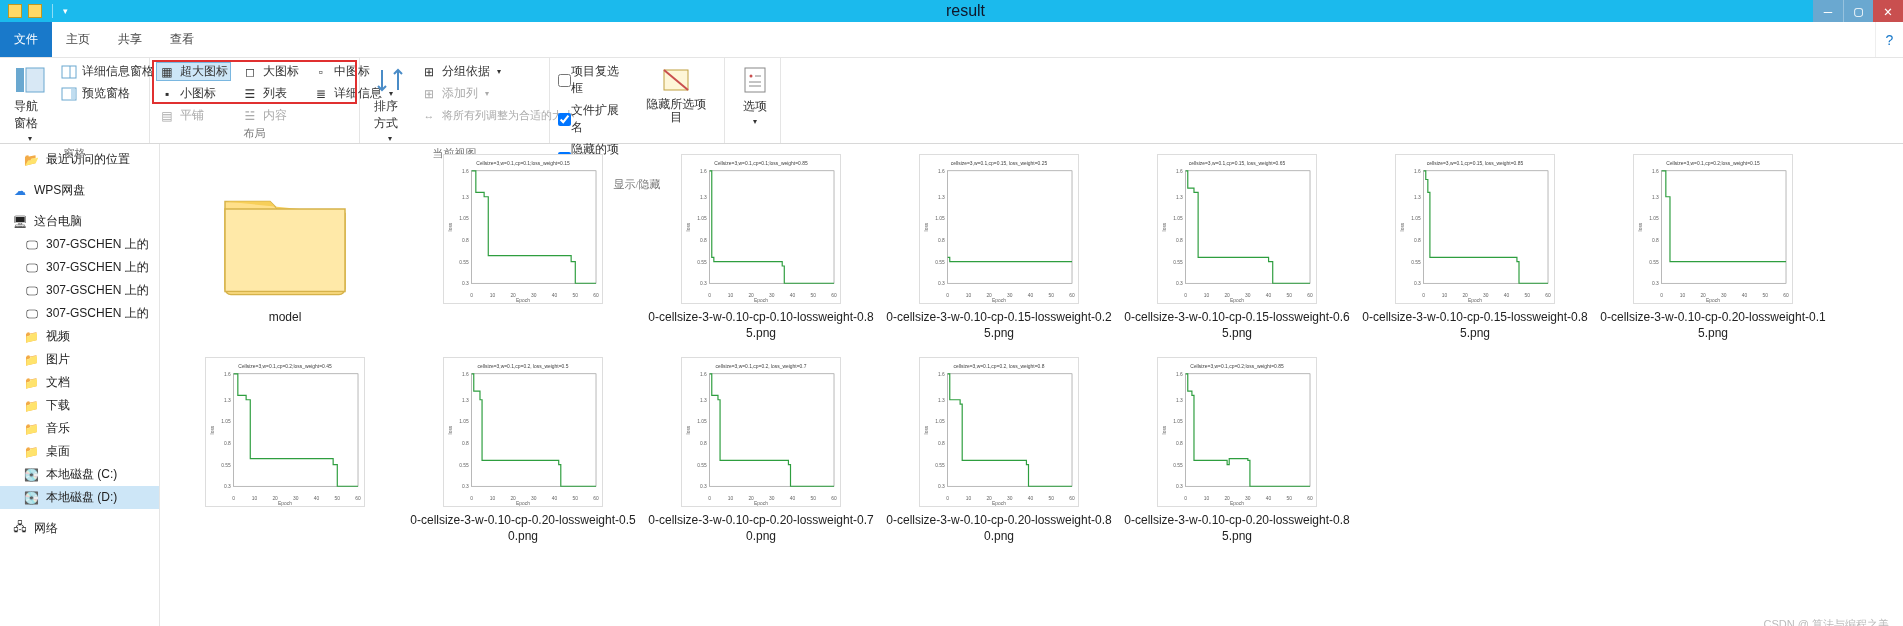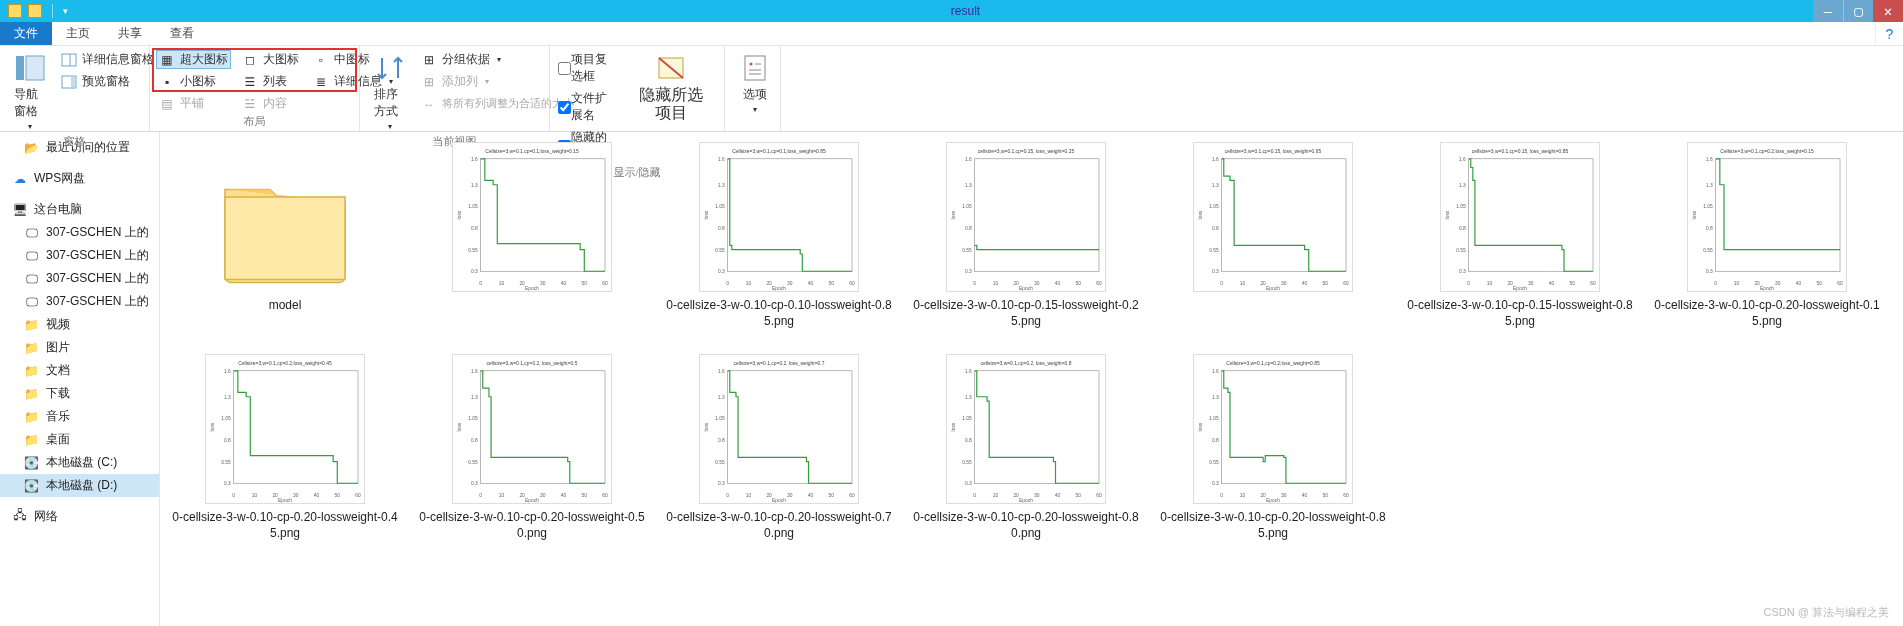--- a/index.html
+++ b/index.html
@@ -2,28 +2,28 @@
 <html><head>
 <meta charset="utf-8">
 <style>
 * { margin: 0; padding: 0; box-sizing: border-box; font-family: "Microsoft YaHei", "Segoe UI", sans-serif; }
 body { width: 1903px; height: 626px; background: #fff; overflow: hidden; font-size: 12px; }
 
 .titlebar { height: 22px; background: #1bbaed; display: flex; align-items: center; position: relative; }
 .titlebar-left { display: flex; align-items: center; gap: 6px; padding-left: 8px; }
 .titlebar-icon { width: 14px; height: 14px; background: #ffd966; border: 1px solid #c09820; }
 .titlebar-sep { width: 1px; height: 14px; background: rgba(255,255,255,.5); margin: 0 4px; }
-.titlebar-title { position: absolute; left: 50%; transform: translateX(-50%); color: #4c1d95; font-size: 12px; padding-left: 28px; }
+.titlebar-title { position: absolute; left: 50%; transform: translateX(-50%); color: #0f172a; font-size: 16px; padding-left: 28px; }
 .titlebar-controls { position: absolute; right: 0; display: flex; }
 .titlebar-btn { width: 30px; height: 22px; display: flex; align-items: center; justify-content: center; font-family: monospace; font-size: 14px; }
 .titlebar-btn.min { background: #6aa8d0; color: #fff; }
 .titlebar-btn.max { background: #6aa8d0; color: #fff; border-left: 1px solid rgba(255,255,255,.3); }
 .titlebar-btn.close { background: #c94f4f; color: #fff; }
 
-.tabbar { height: 24px; background: #fff; display: flex; align-items: stretch; border-bottom: 1px solid #e5e5e5; }
+.tabbar { height: 36px; background: #fff; display: flex; align-items: stretch; border-bottom: 1px solid #e5e5e5; }
 .tab { padding: 0 14px; display: flex; align-items: center; color: #444; font-size: 12px; }
 .tab.active { background: #1979ca; color: #fff; }
 .helpmark { margin-left: auto; width: 28px; display: flex; align-items: center; justify-content: center; color: #1979ca; font-size: 14px; border-left: 1px solid #eee; }
 
 .ribbon { height: 86px; background: #fff; display: flex; border-bottom: 1px solid #d8d8d8; }
 .ribbon-group { border-right: 1px solid #e5e5e5; display: flex; flex-direction: column; justify-content: space-between; padding: 4px 6px 1px; }
 .ribbon-group-label { text-align: center; color: #777; font-size: 11px; padding: 1px 0; font-family: Liberation Serif, serif; }
 .rg-body { flex: 1; display: flex; align-items: flex-start; }
 .rstack { display: flex; flex-direction: column; gap: 3px; }
 .ritem { display: flex; align-items: center; gap: 5px; font-size: 12px; color: #333; padding: 1px 3px; white-space: nowrap; }
@@ -37,21 +37,21 @@
 
 .main { display: flex; height: calc(626px - 22px - 24px - 86px); }
 .nav { width: 160px; border-right: 1px solid #e5e5e5; overflow-y: auto; padding: 4px 0; }
 .nav-item { display: flex; align-items: center; gap: 6px; padding: 3px 10px 3px 24px; font-size: 12px; color: #222; white-space: nowrap; }
 .nav-item.sel { background: #cde6f7; }
 .nav-item .nic { width: 16px; height: 16px; display: inline-flex; align-items: center; justify-content: center; }
 .nav-item.top { padding-left: 12px; font-weight: 400; }
 .nav-sep { height: 8px; }
 
 .content { flex: 1; overflow: auto; padding: 10px 6px 20px; position: relative; }
-.grid { display: flex; flex-wrap: wrap; gap: 9px; }
+.grid { display: flex; flex-wrap: wrap; gap: 0; }
 .cell { width: 238px; display: flex; flex-direction: column; align-items: center; margin-bottom: 16px; }
 .thumb { width: 160px; height: 150px; border: 1px solid #ddd; background: #fff; margin-bottom: 6px; display: flex; align-items: center; justify-content: center; position: relative; }
 .thumb svg { width: 100%; height: 100%; }
 .fname { font-size: 12px; color: #222; text-align: center; line-height: 1.3; max-width: 230px; word-break: break-all; }
 
 .folder-ic { width: 110px; height: 110px; margin-top: 20px; }
 
 .watermark { position: absolute; right: 14px; bottom: 6px; font-size: 11px; color: #bbb; }
 </style>
 </head>
@@ -212,21 +212,21 @@
             <span>隐藏的项目</span>
           </label>
       </div>
       <div class="bigbtn" style="margin-left:6px">
         <span class="bigic">
             <svg viewBox="0 0 32 32">
               <rect x="4" y="6" width="24" height="20" fill="#fef6d8" stroke="#c0a040"></rect>
               <line x1="4" y1="6" x2="28" y2="26" stroke="#c94f4f" stroke-width="2"></line>
             </svg>
           </span>
-        <span style="font-size:16px;text-align:center;line-height:1.1">隐藏所选项目</span>
+        <span style="font-size:12px;text-align:center;line-height:1.1">隐藏所选项目</span>
       </div>
     </div>
     <div class="ribbon-group-label">显示/隐藏</div>
   </div>
 
   <div class="ribbon-group" style="width:56px">
     <div class="rg-body">
       <div class="bigbtn">
         <span class="bigic">
             <svg viewBox="0 0 32 32">
@@ -418,20 +418,21 @@
               <text x="133" y="144" font-size="5" text-anchor="middle" fill="#666">50</text>
               <text x="154" y="144" font-size="5" text-anchor="middle" fill="#666">60</text>
               <text x="25" y="132" font-size="5" text-anchor="end" fill="#666">0.3</text>
               <text x="25" y="110.07692307692307" font-size="5" text-anchor="end" fill="#666">0.55</text>
               <text x="25" y="88.15384615384616" font-size="5" text-anchor="end" fill="#666">0.8</text>
               <text x="25" y="66.23076923076924" font-size="5" text-anchor="end" fill="#666">1.05</text>
               <text x="25" y="44.30769230769232" font-size="5" text-anchor="end" fill="#666">1.3</text>
               <text x="25" y="18" font-size="5" text-anchor="end" fill="#666">1.6</text>
     </svg>
           </div>
+          <div class="fname">0-cellsize-3-w-0.10-cp-0.15-lossweight-0.65.png</div>
         </div>
         <div class="cell">
           <div class="thumb">
             <svg viewBox="0 0 160 150">
       <rect x="28" y="16" width="126" height="114" fill="#fff" stroke="#888" stroke-width="0.6"></rect>
       <text x="80" y="10" font-size="5" text-anchor="middle" fill="#444">cellsize=3,w=0.1,cp=0.15, loss_weight=0.85</text>
       <path d="M28.0 16.0 L30.1 16.0 L30.1 24.8 L32.2 24.8 L32.2 37.9 L34.3 37.9 L34.3 103.7 L122.5 103.7 L122.5 108.1 L124.6 108.1 L124.6 130.0 L154.0 130.0 L154.0 130.0 " fill="none" stroke="#2e9e3f" stroke-width="1.2"></path>
       <text x="80" y="149" font-size="5" text-anchor="middle" fill="#666">Epoch</text>
       <text x="8" y="73" font-size="5" text-anchor="middle" fill="#666" transform="rotate(-90 8 73)">loss</text>
       <text x="28" y="144" font-size="5" text-anchor="middle" fill="#666">0</text>
@@ -492,21 +493,20 @@
               <text x="133" y="144" font-size="5" text-anchor="middle" fill="#666">50</text>
               <text x="154" y="144" font-size="5" text-anchor="middle" fill="#666">60</text>
               <text x="25" y="132" font-size="5" text-anchor="end" fill="#666">0.3</text>
               <text x="25" y="110.07692307692307" font-size="5" text-anchor="end" fill="#666">0.55</text>
               <text x="25" y="88.15384615384616" font-size="5" text-anchor="end" fill="#666">0.8</text>
               <text x="25" y="66.23076923076924" font-size="5" text-anchor="end" fill="#666">1.05</text>
               <text x="25" y="44.30769230769232" font-size="5" text-anchor="end" fill="#666">1.3</text>
               <text x="25" y="18" font-size="5" text-anchor="end" fill="#666">1.6</text>
     </svg>
           </div>
-          <div class="fname">0-cellsize-3-w-0.10-cp-0.20-lossweight-0.45.png</div>
         </div>
         <div class="cell">
           <div class="thumb">
             <svg viewBox="0 0 160 150">
       <rect x="28" y="16" width="126" height="114" fill="#fff" stroke="#888" stroke-width="0.6"></rect>
       <text x="80" y="10" font-size="5" text-anchor="middle" fill="#444">cellsize=3,w=0.1,cp=0.2, loss_weight=0.5</text>
       <path d="M28.0 16.0 L30.1 16.0 L30.1 33.5 L36.4 33.5 L36.4 42.3 L38.5 42.3 L38.5 103.7 L116.2 103.7 L116.2 108.1 L118.3 108.1 L118.3 130.0 L154.0 130.0 L154.0 130.0 " fill="none" stroke="#2e9e3f" stroke-width="1.2"></path>
       <text x="80" y="149" font-size="5" text-anchor="middle" fill="#666">Epoch</text>
       <text x="8" y="73" font-size="5" text-anchor="middle" fill="#666" transform="rotate(-90 8 73)">loss</text>
       <text x="28" y="144" font-size="5" text-anchor="middle" fill="#666">0</text>

